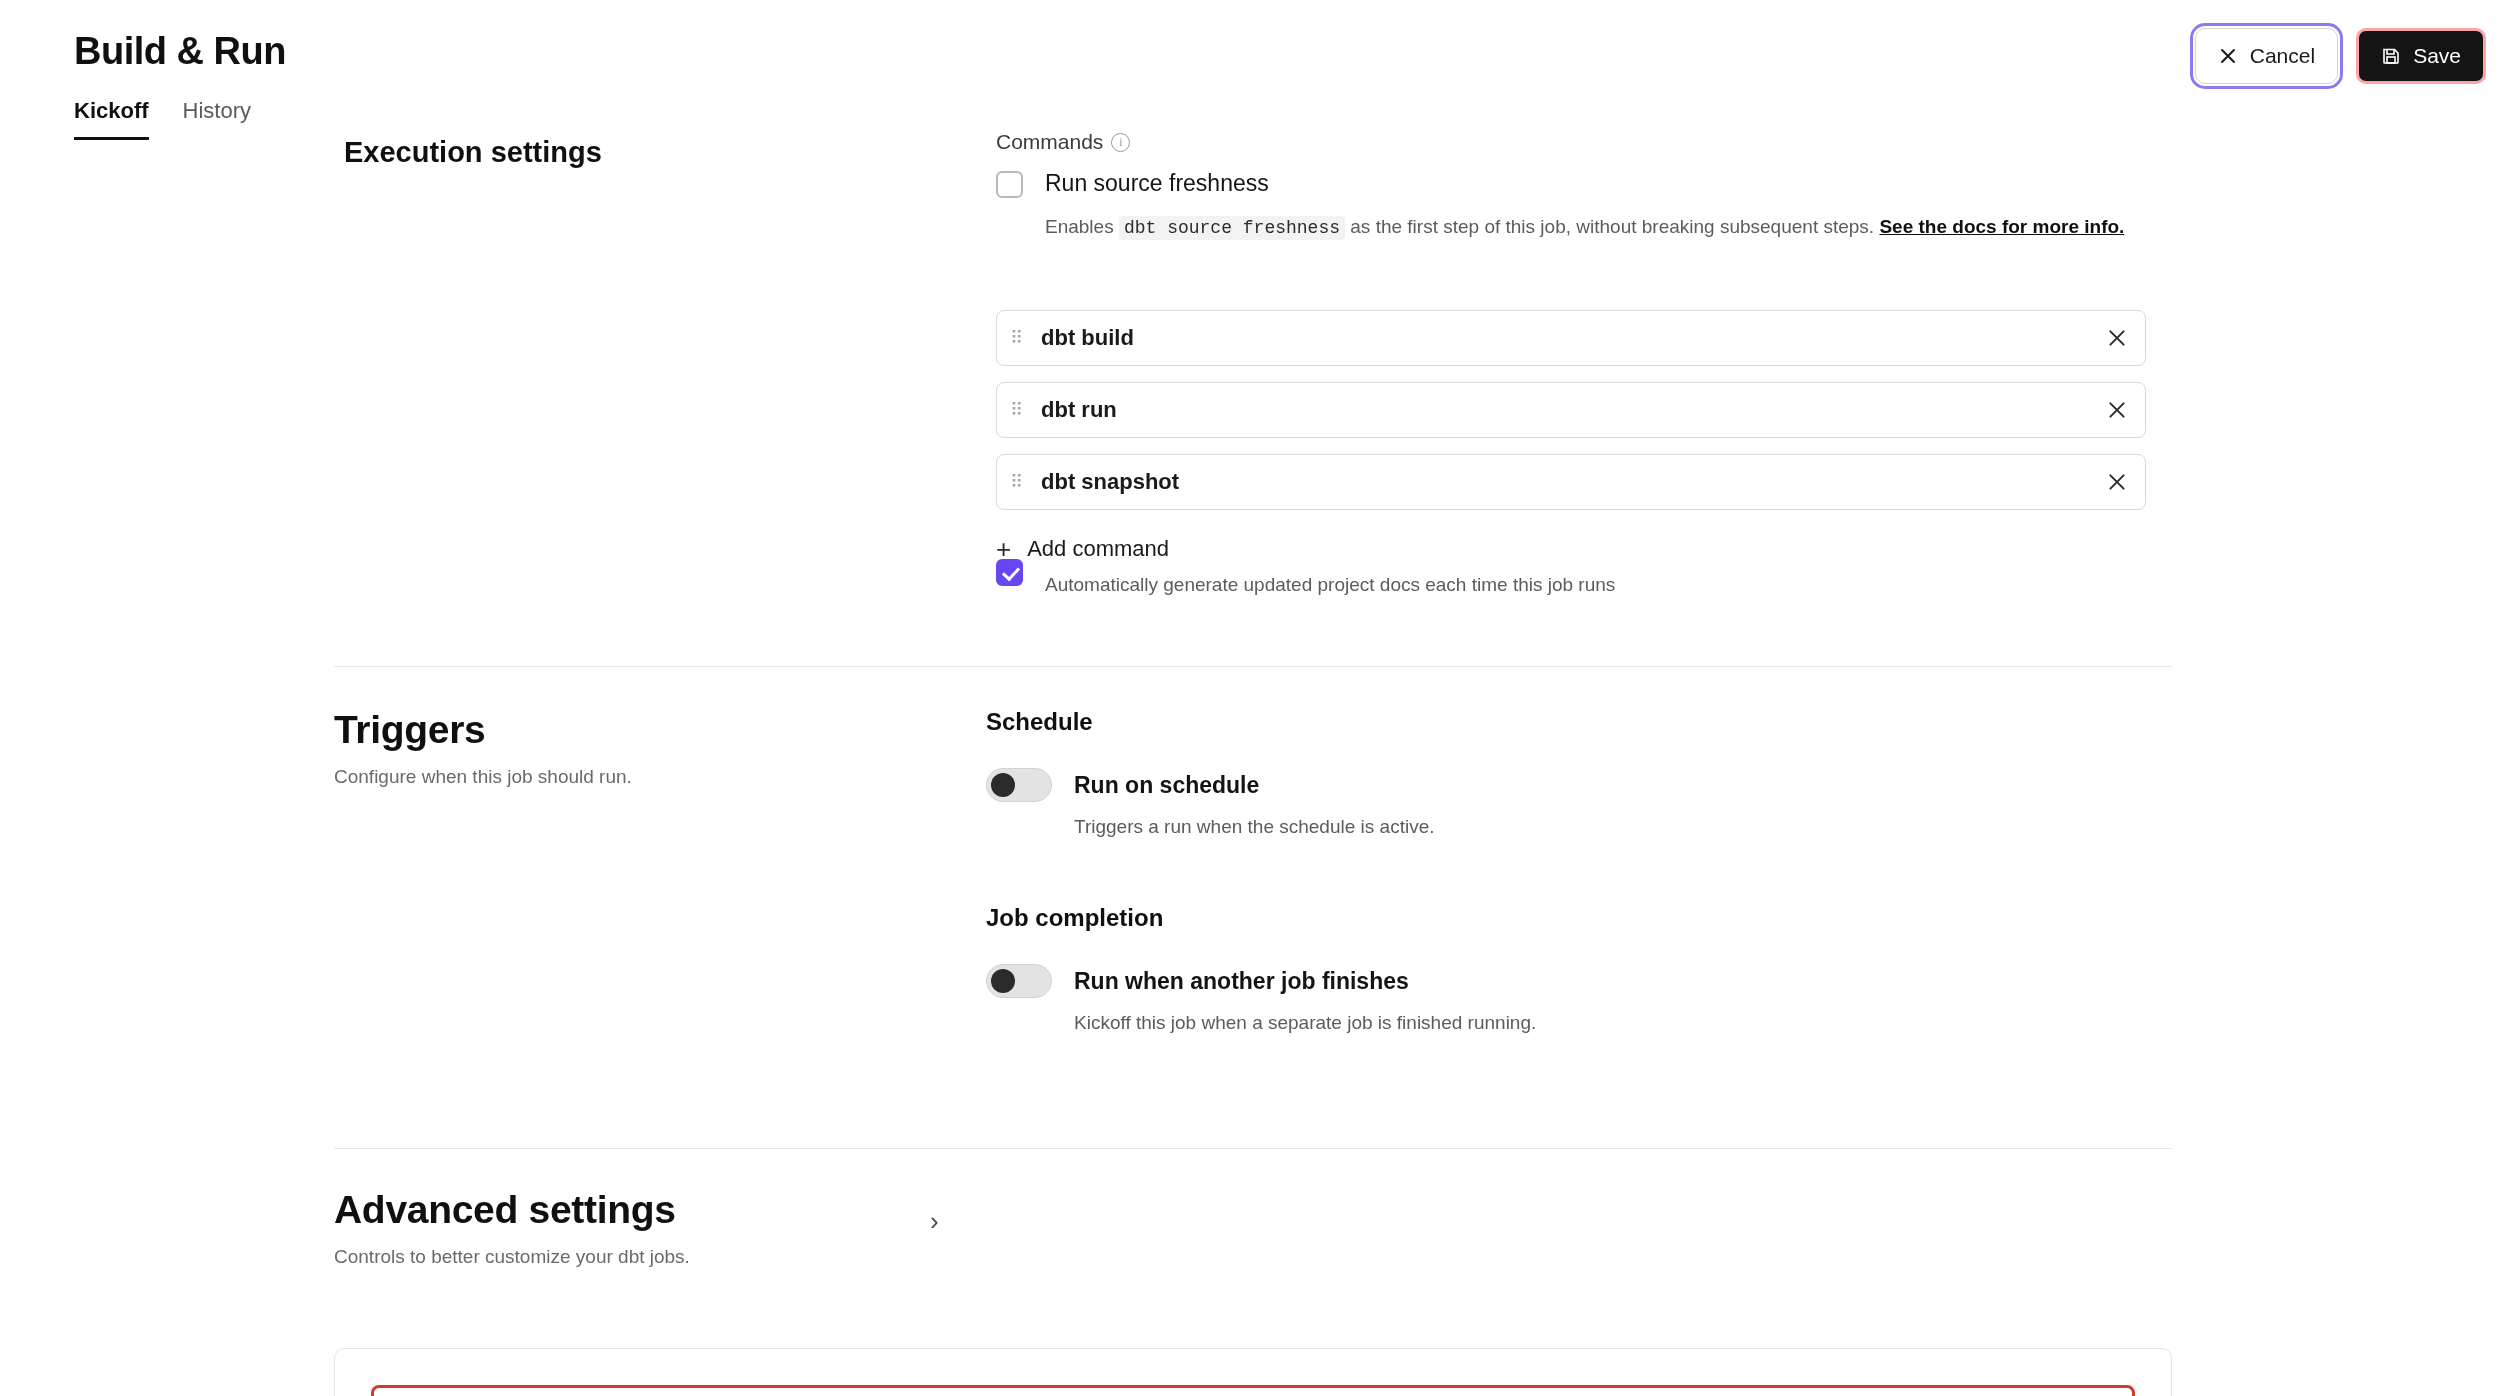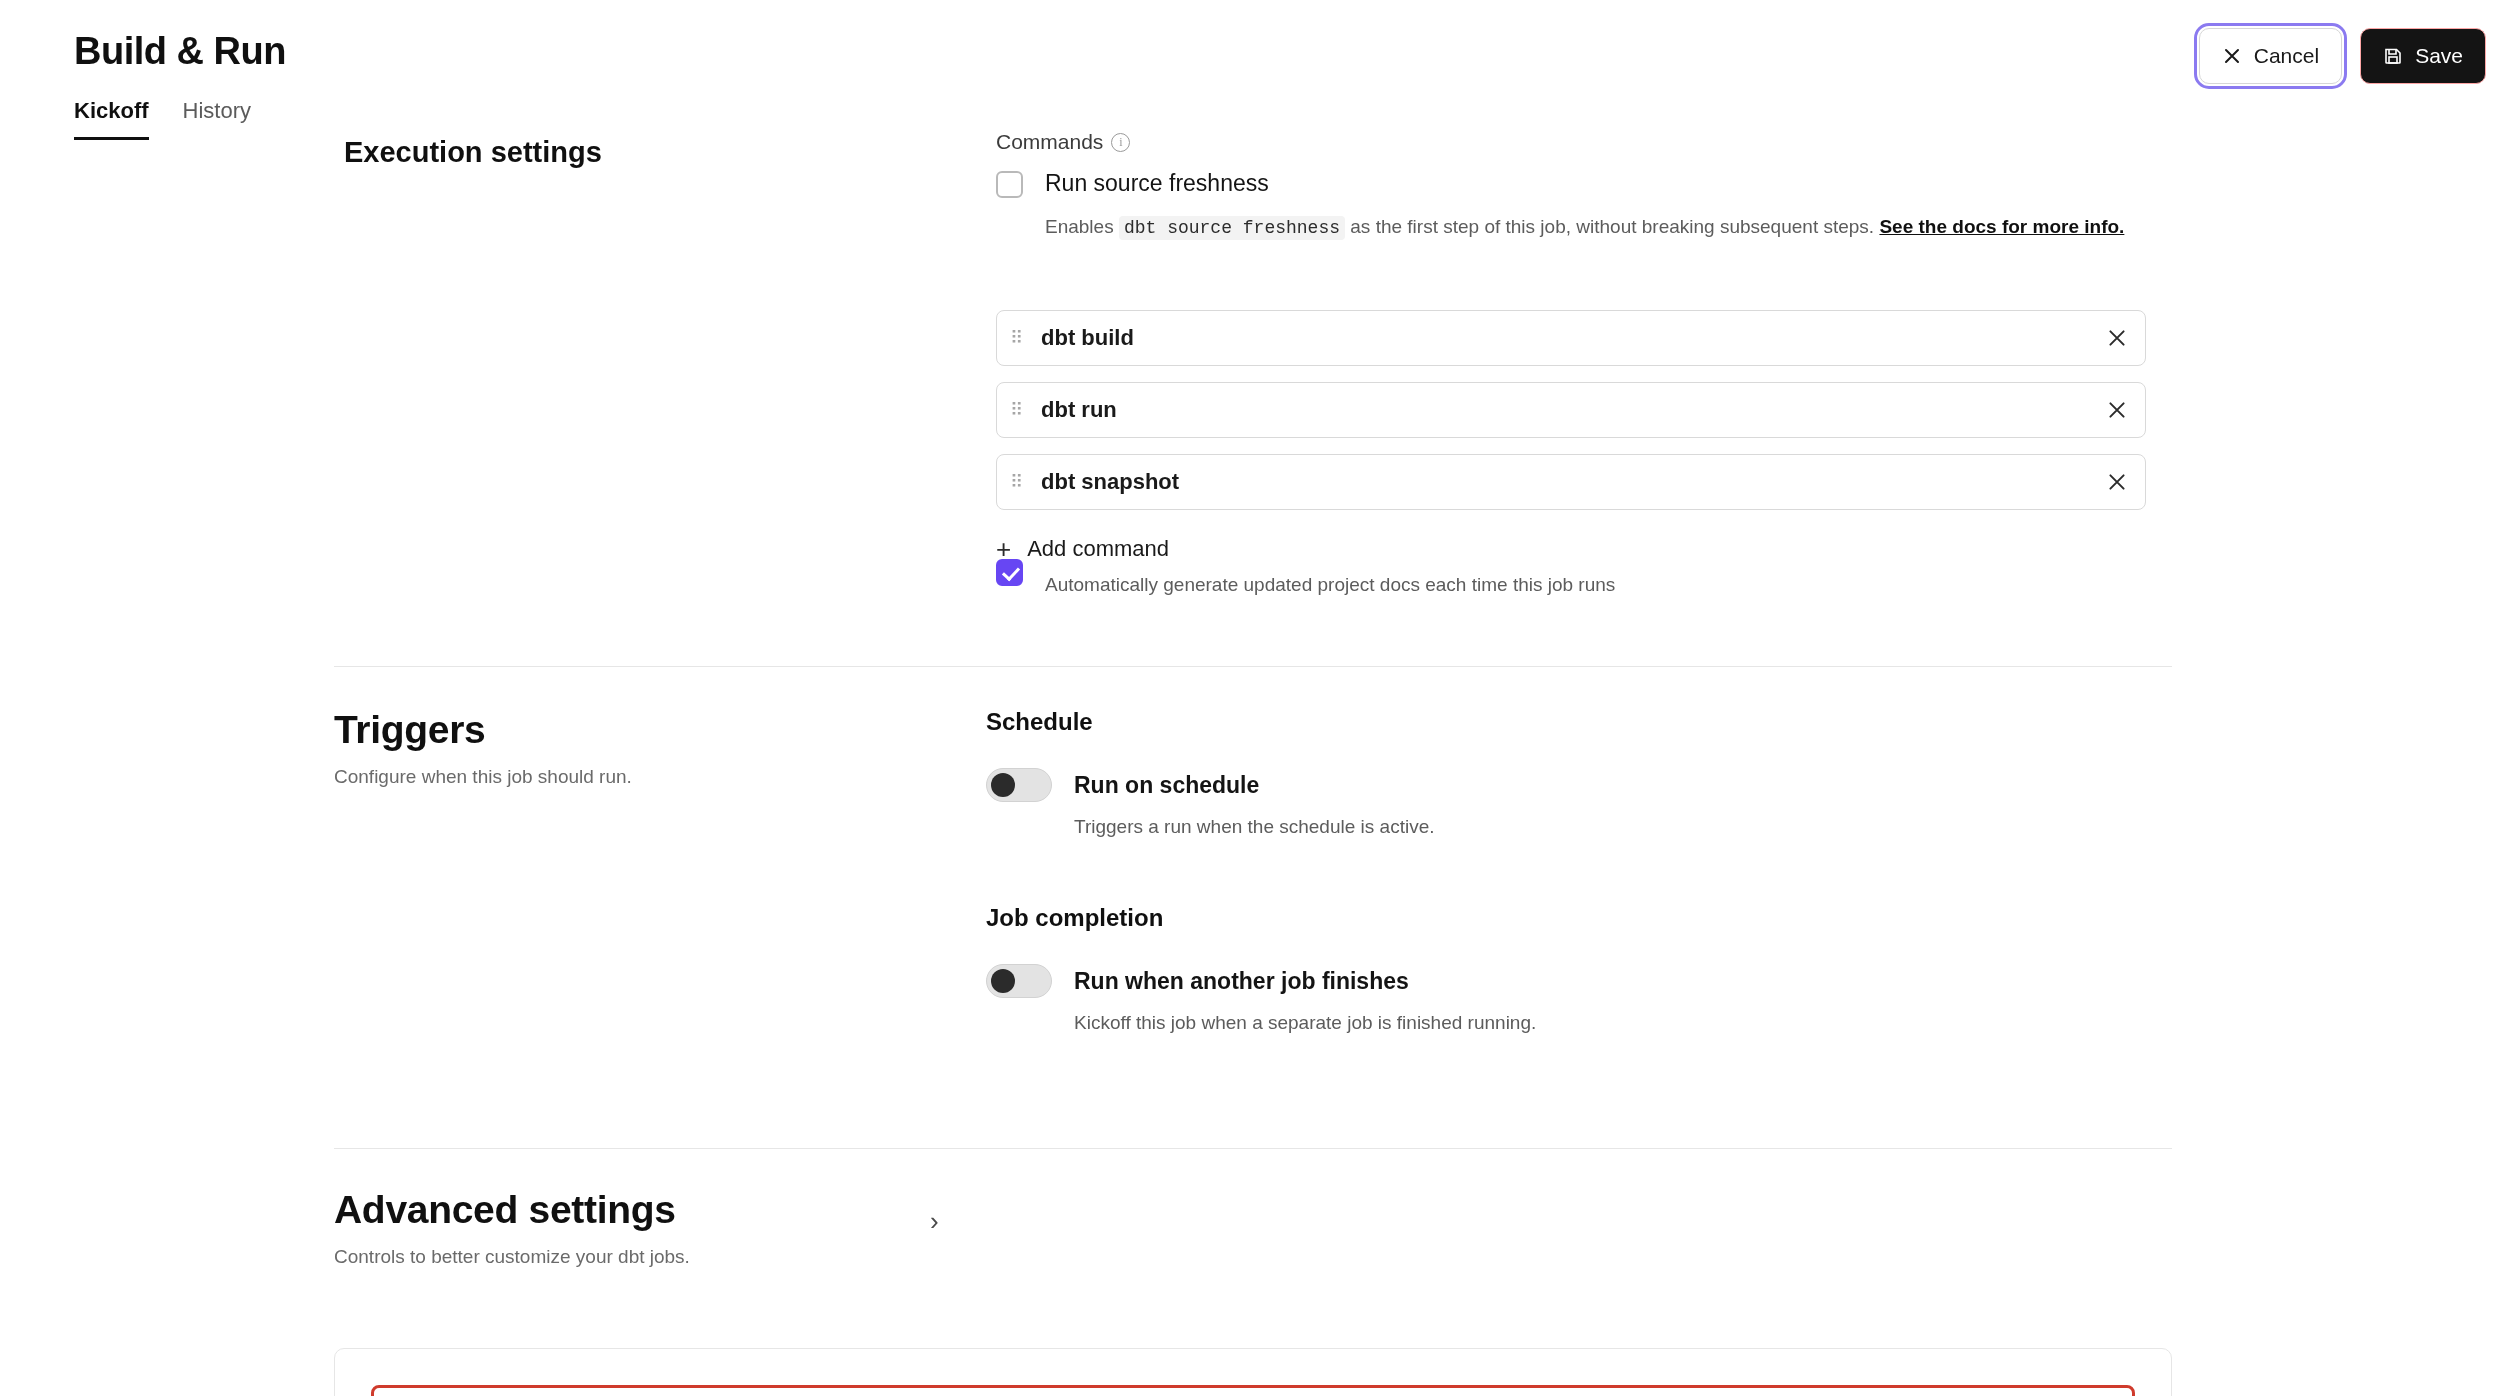--- a/index.html
+++ b/index.html
@@ -82,21 +82,21 @@
   .btn-cancel {
     background: #fff;
     border: 1px solid #d7d7d7;
     color: #1a1a1a;
     outline: 3px solid #8b7af0;
     outline-offset: 2px;
     border-radius: 10px;
   }
   .btn-save {
     background: #141414;
-    border: 1px solid #fca5a5;
+    border: 3px solid #fca5a5;
     color: #ffffff;
   }
   .icon {
     display: inline-block;
     line-height: 0;
   }
 
   
   .content {
     position: absolute;

